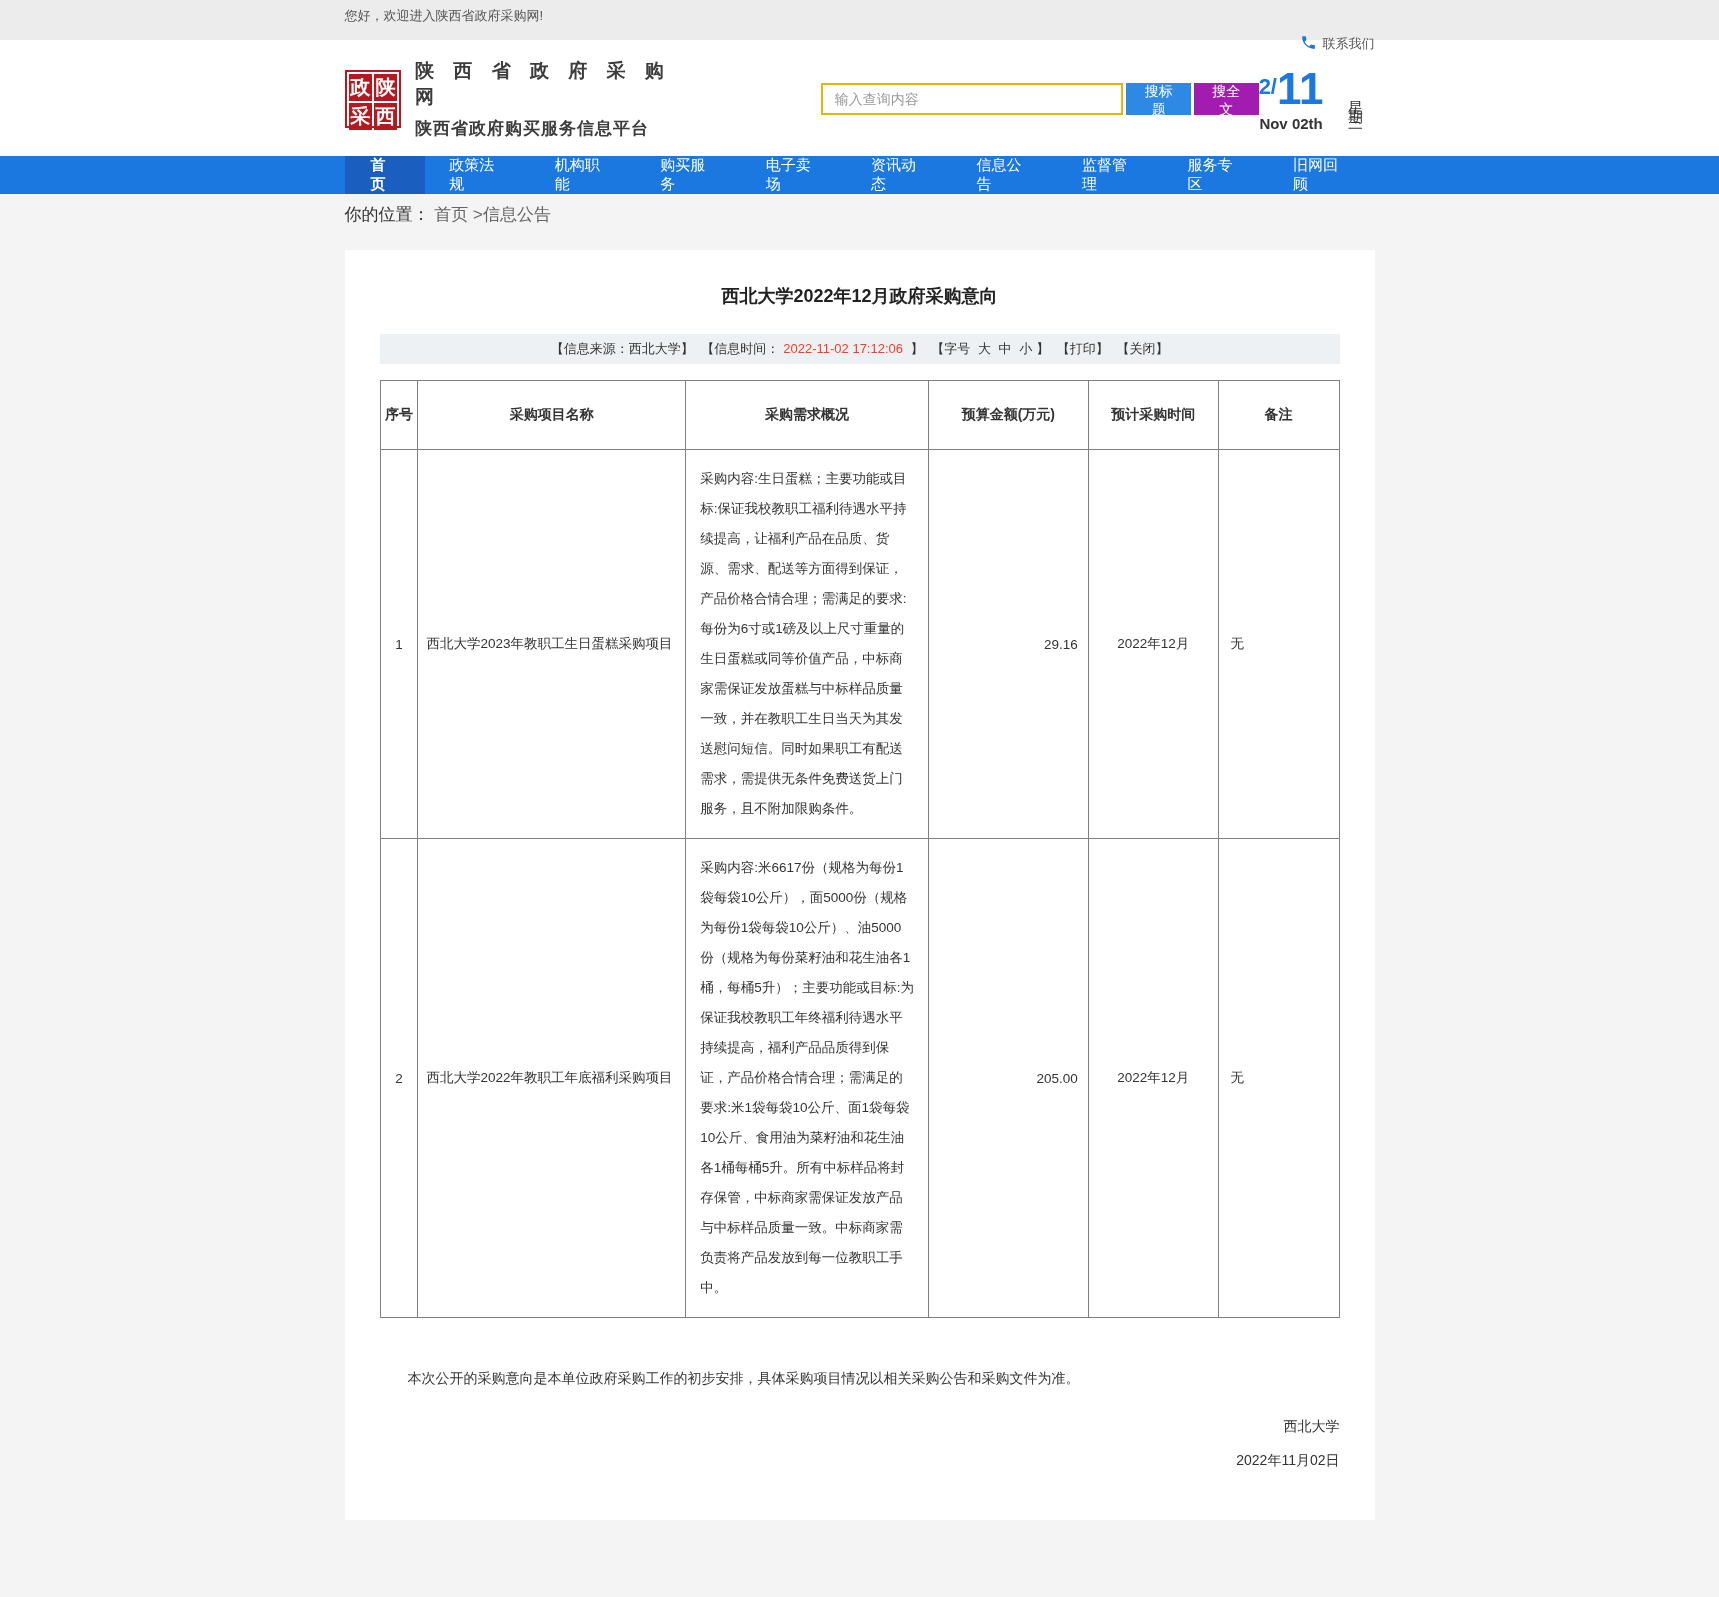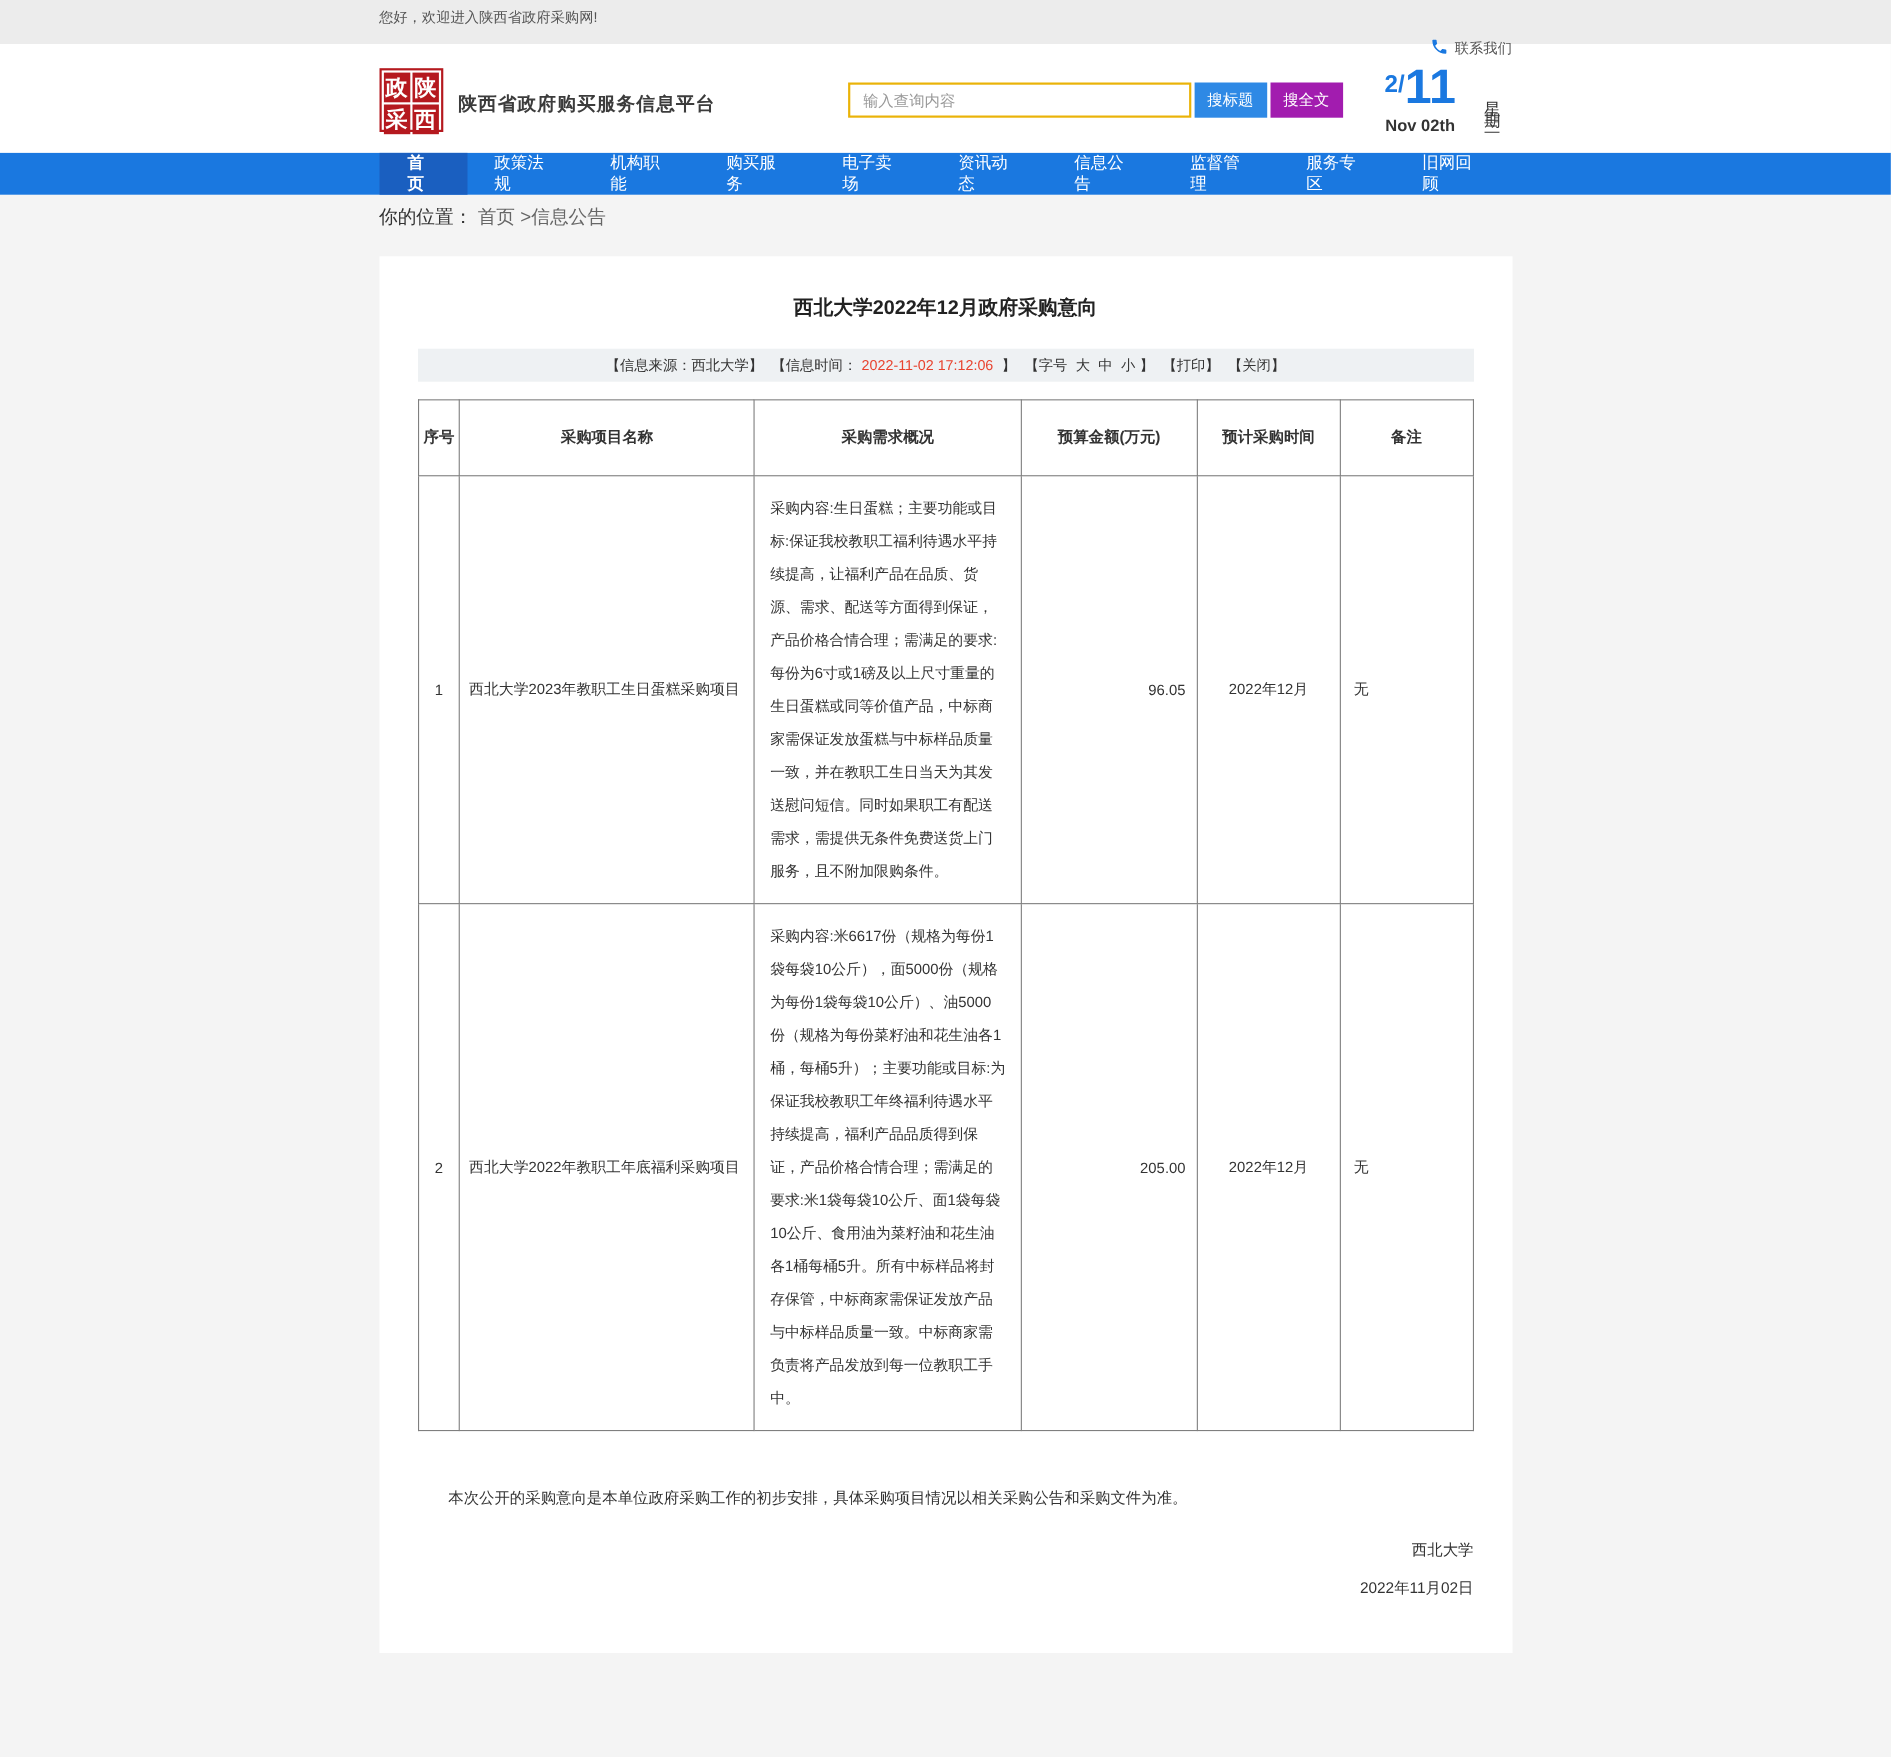--- a/index.html
+++ b/index.html
@@ -104,20 +104,21 @@
 <div class="header">
   <div class="inner">
     <div class="logo">
       <div class="seal">
         <span>政</span>
         <span>陕</span>
         <span>采</span>
         <span>西</span>
       </div>
       <div class="logo-text">
+        <div class="l1">陕 西 省 政 府 采 购 网</div>
         <div class="l2">陕西省政府购买服务信息平台</div>
       </div>
     </div>
     <div class="search-area">
       <input class="search-input" placeholder="输入查询内容" style="">
       <button class="btn-search btn-title">搜标题</button>
       <button class="btn-search btn-full">搜全文</button>
     </div>
     <div class="date-block">
       <div>
@@ -186,21 +187,21 @@
         <th>预算金额(万元)</th>
         <th>预计采购时间</th>
         <th>备注</th>
       </tr>
     </thead>
     <tbody>
       <tr>
         <td class="c-no">1</td>
         <td class="c-name">西北大学2023年教职工生日蛋糕采购项目</td>
         <td class="c-desc">采购内容:生日蛋糕；主要功能或目标:保证我校教职工福利待遇水平持续提高，让福利产品在品质、货源、需求、配送等方面得到保证，产品价格合情合理；需满足的要求:每份为6寸或1磅及以上尺寸重量的生日蛋糕或同等价值产品，中标商家需保证发放蛋糕与中标样品质量一致，并在教职工生日当天为其发送慰问短信。同时如果职工有配送需求，需提供无条件免费送货上门服务，且不附加限购条件。</td>
-        <td class="c-budget">96.05</td>
+        <td class="c-budget">29.16</td>
         <td class="c-time">2022年12月</td>
         <td class="c-note">无</td>
       </tr>
       <tr>
         <td class="c-no">2</td>
         <td class="c-name">西北大学2022年教职工年底福利采购项目</td>
         <td class="c-desc">采购内容:米6617份（规格为每份1袋每袋10公斤），面5000份（规格为每份1袋每袋10公斤）、油5000份（规格为每份菜籽油和花生油各1桶，每桶5升）；主要功能或目标:为保证我校教职工年终福利待遇水平持续提高，福利产品品质得到保证，产品价格合情合理；需满足的要求:米1袋每袋10公斤、面1袋每袋10公斤、食用油为菜籽油和花生油各1桶每桶5升。所有中标样品将封存保管，中标商家需保证发放产品与中标样品质量一致。中标商家需负责将产品发放到每一位教职工手中。</td>
         <td class="c-budget">205.00</td>
         <td class="c-time">2022年12月</td>
         <td class="c-note">无</td>

